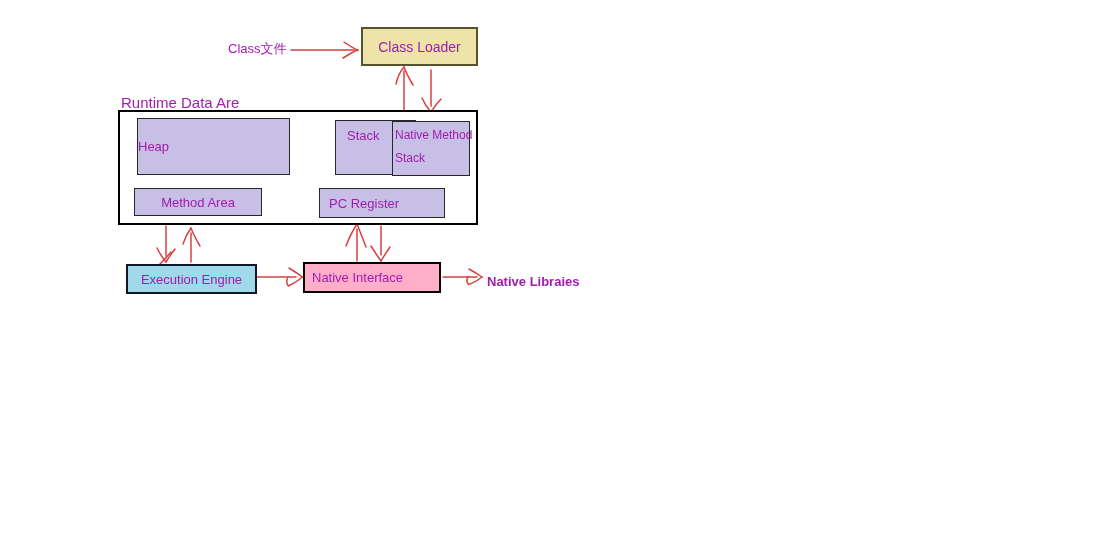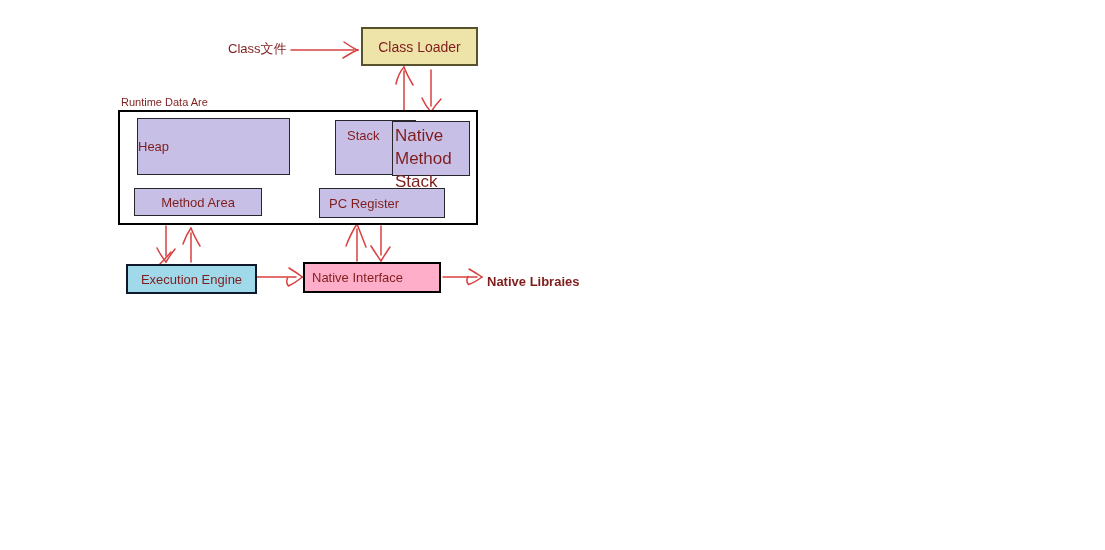--- a/index.html
+++ b/index.html
@@ -1,45 +1,45 @@
 <!DOCTYPE html>
 <html><head>
 <meta charset="utf-8">
 <style>
   html,body{margin:0;padding:0;background:#fff;}
   .canvas{
     position:relative;
     width:1105px;height:550px;
     background:#ffffff;
     font-family:"Liberation Sans", sans-serif;
-    color:#7f1d1d;
+    color:#a21caf;
     overflow:hidden;
   }
   .arrows{position:absolute;left:0;top:0;width:1105px;height:550px;}
   .arrows path{fill:none;stroke:#d84040;stroke-width:1.5;stroke-linecap:round;stroke-linejoin:round;}
   .lbl{position:absolute;font-size:13px;line-height:15px;white-space:nowrap;}
   .node{position:absolute;box-sizing:border-box;font-size:13px;}
   .purple{background:#c7bfe6;border:1.5px solid #26262b;}
   .center{display:flex;align-items:center;justify-content:center;}
   .vcenter{display:flex;align-items:center;}
 
   .class-loader{
     left:361px;top:27px;width:117px;height:39px;
     background:#eee3a9;border:2px solid #57512c;
     font-size:14px;
   }
-  .runtime-label{left:121px;top:95px;font-size:11px;}
+  .runtime-label{left:121px;top:95px;font-size:15px;}
   .runtime-box{
     position:absolute;left:118px;top:110px;width:360px;height:115px;
     box-sizing:border-box;border:2px solid #000;background:#fff;
   }
   .heap{left:17px;top:6px;width:153px;height:57px;}
   .stack{left:181px;top:8px;width:81px;height:55px;padding:7px 0 0 11px;margin-left:34px;}
   .nms{left:272px;top:9px;width:78px;height:55px;padding:2px 0 0 2px;overflow:visible;}
-  .nms-text{display:inline-block;width:93px;font-size:17px;line-height:23px;}
+  .nms-text{display:inline-block;width:93px;font-size:12px;line-height:23px;}
   .method-area{left:14px;top:76px;width:128px;height:28px;}
   .pc-register{left:199px;top:76px;width:126px;height:30px;padding-left:9px;}
   .execution-engine{
     left:118px;top:264px;width:131px;height:30px;
     background:#9fd9ea;border:2px solid #0f172a;margin-left:8px;
   }
   .native-interface{
     left:303px;top:262px;width:138px;height:31px;
     background:#ffaec9;border:2px solid #000;
     padding-left:7px;

